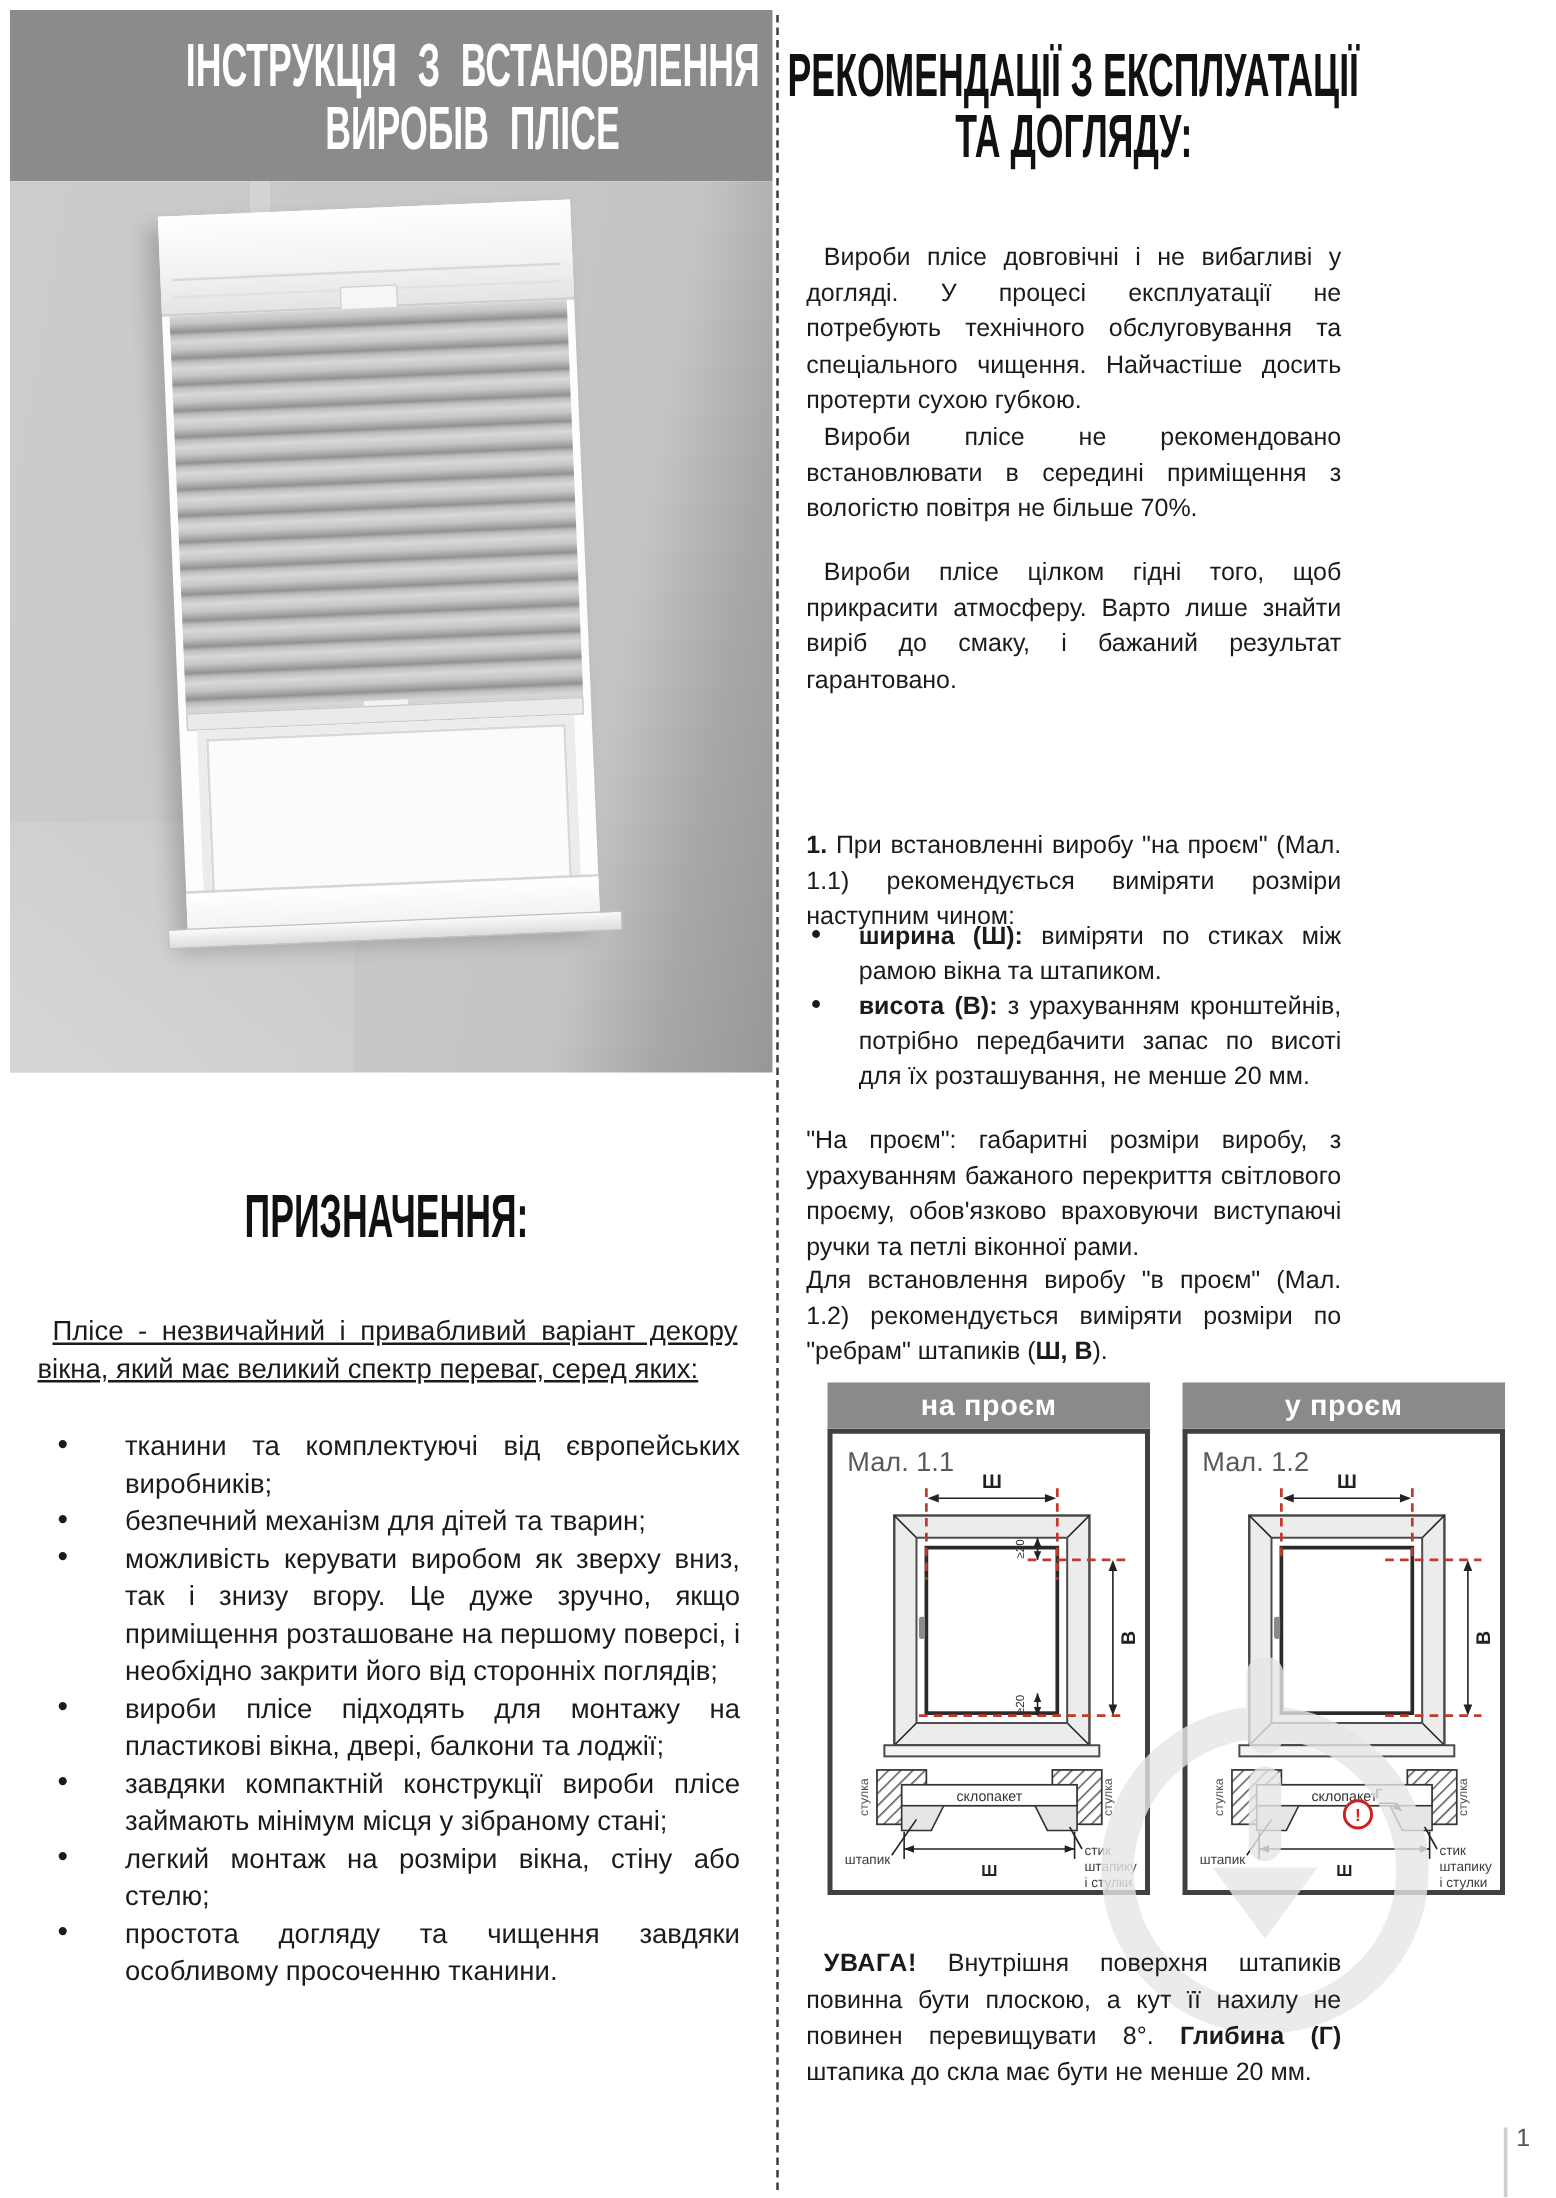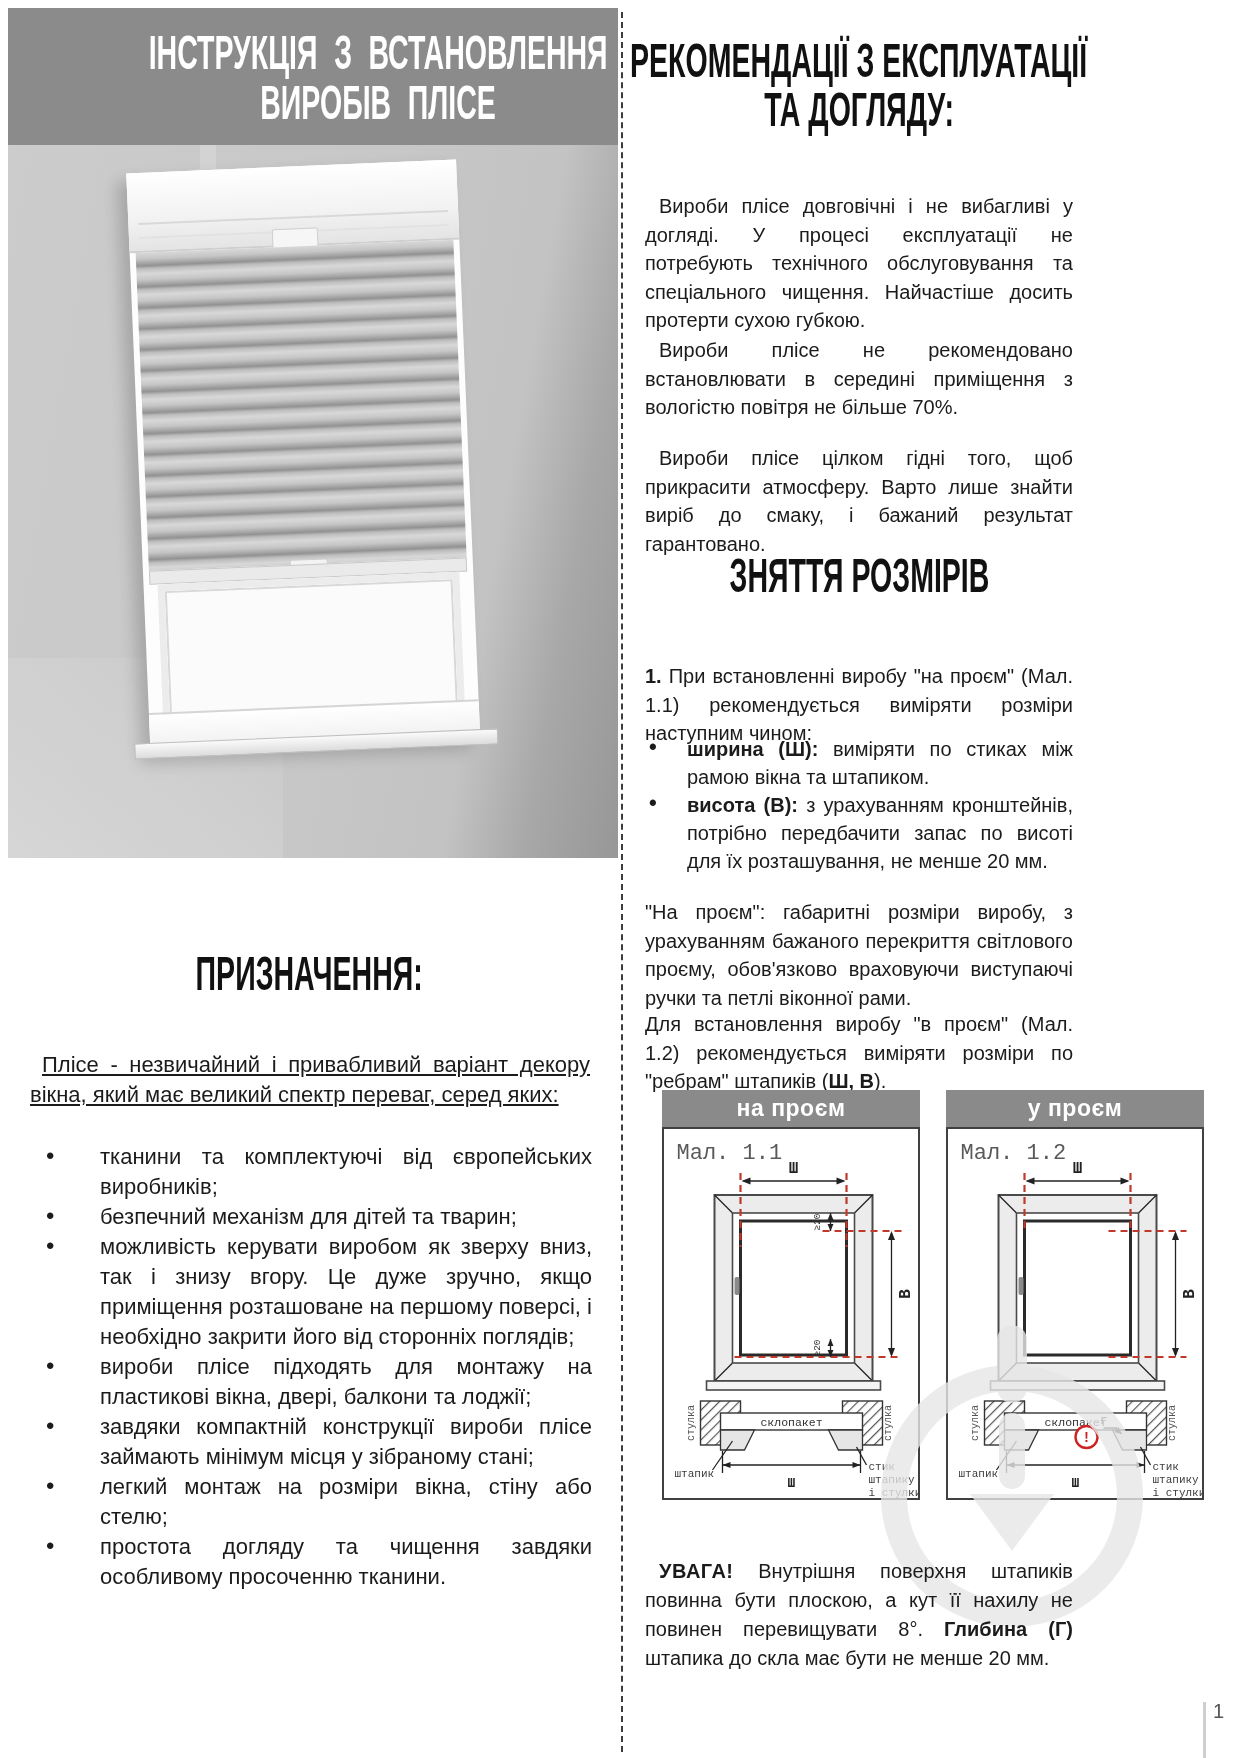--- a/index.html
+++ b/index.html
@@ -60,24 +60,24 @@
   .meas-title { position:absolute; left:645px; top:548px; width:428px; }
   .meas-title .cond { font-size:46px; color:#111; }
   .step { top:642px; }
   .meas-list { position:absolute; left:645px; top:735px; width:428px; font-size:20px; line-height:28px; }
   .ml-li { position:relative; padding-left:42px; text-align:justify; }
   .ml-li .dot { position:absolute; left:4px; top:-2px; font-size:22px; font-weight:bold; }
   .pna { top:878px; } .pv { top:990px; }
 
   
   .diagrams { position:absolute; left:662px; top:1090px; width:542px; display:flex; gap:26px; z-index:1; }
-  .dbox { width:258px; }
+  .dbox { width:258px;margin-top:16px; }
   .dbar { height:37px; background:#8a8a8a; color:#fff; font-weight:bold; font-size:23px;
           line-height:37px; text-align:center; letter-spacing:0.5px; }
-  .dbody { height:373px; background:#fff; border:2px solid #404040; box-sizing:border-box;font-family:Liberation Mono, monospace; }
+  .dbody { height:373px; background:#fff; border:4px solid #404040; box-sizing:border-box; }
   .dsvg { display:block; width:100%; height:100%; }
   .figlab { font-size:22px; fill:#5a5a5a; }
   .dimlab { font-size:16px; fill:#222; text-anchor:middle; font-weight:bold; }
   .dim { stroke:#222; stroke-width:1.3; fill:none; }
   .red { stroke:#c0392b; stroke-width:2.2; stroke-dasharray:7 5; fill:none; }
   .slab { font-size:11.5px; fill:#333; text-anchor:middle; }
   .tiny { font-size:10px; fill:#555; text-anchor:middle; }
   .small { font-size:11px; fill:#3d3d3d; }
   .offlab { font-size:9.5px; fill:#333; text-anchor:middle; }
   .warnlab { font-size:14px; font-weight:bold; fill:#cc2222; text-anchor:middle; }
@@ -145,23 +145,20 @@
   <div class="divider"></div>
 
   <div class="rec-title cwrap">
     <div class="cond">РЕКОМЕНДАЦІЇ З ЕКСПЛУАТАЦІЇ</div>
     <div class="cond">ТА ДОГЛЯДУ:</div>
   </div>
   <p class="rp rp1 indent">Вироби плісе довговічні і не вибагливі у догляді. У процесі експлуатації не потребують технічного обслуговування та спеціального чищення. Найчастіше досить протерти сухою губкою.</p>
   <p class="rp rp2 indent">Вироби плісе не рекомендовано встановлювати в середині приміщення з вологістю повітря не більше 70%.</p>
   <p class="rp rp3 indent">Вироби плісе цілком гідні того, щоб прикрасити атмосферу. Варто лише знайти виріб до смаку, і бажаний результат гарантовано.</p>
 
-  <div class="meas-title cwrap">
-    <div class="cond">ЗНЯТТЯ РОЗМІРІВ</div>
-  </div>
   <p class="rp step"><b>1.</b> <span>При встановленні виробу "на проєм" (Мал. 1.1) рекомендується виміряти розміри наступним чином:</span></p>
 
   <div class="meas-list">
     <div class="ml-li"><span class="dot">•</span><b>ширина (Ш):</b> <span>виміряти по стиках між рамою вікна та штапиком.</span></div>
     <div class="ml-li"><span class="dot">•</span><b>висота (В):</b> <span>з урахуванням кронштейнів, потрібно передбачити запас по висоті для їх розташування, не менше 20 мм.</span></div>
   </div>
 
   <p class="rp pna">"На проєм": габаритні розміри виробу, з урахуванням бажаного перекриття світлового проєму, обов'язково враховуючи виступаючі ручки та петлі віконної рами.</p>
   <p class="rp pv"><span>Для встановлення виробу "в проєм" (Мал. 1.2) рекомендується виміряти розміри по "ребрам" штапиків (</span><b>Ш, В</b><span>).</span></p>
 

